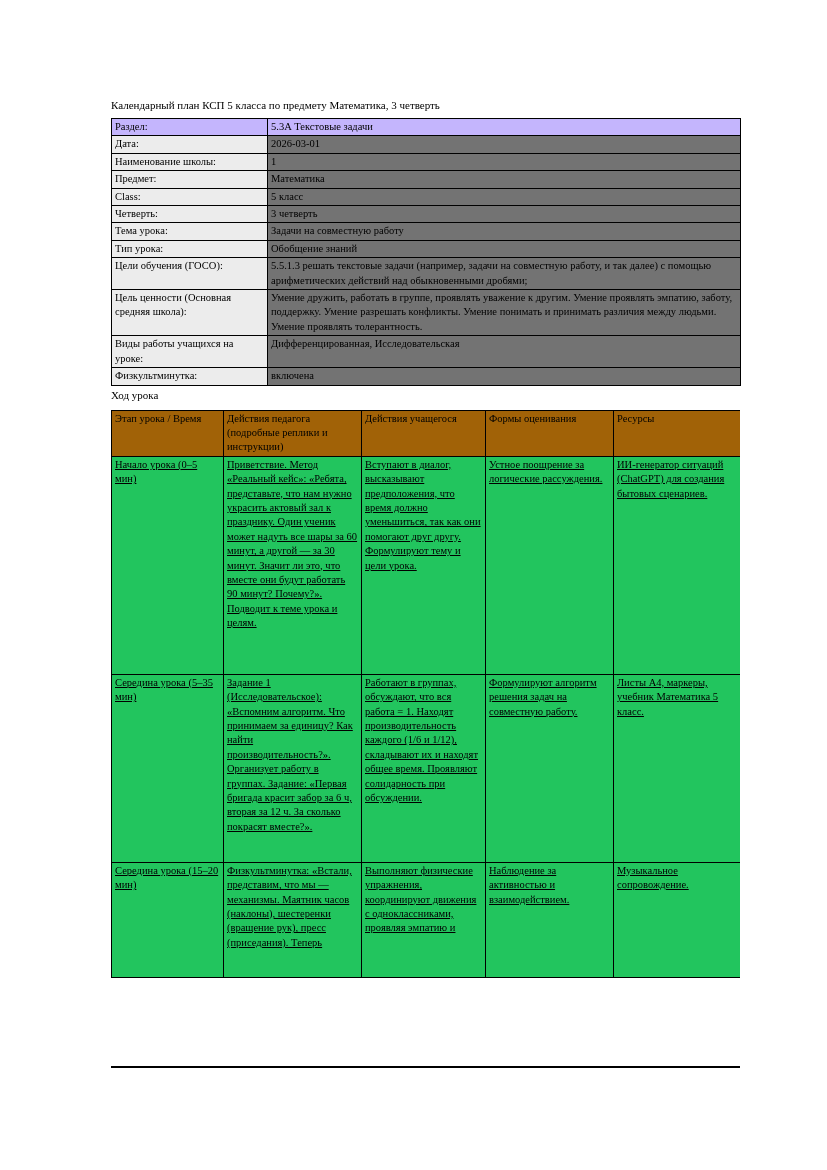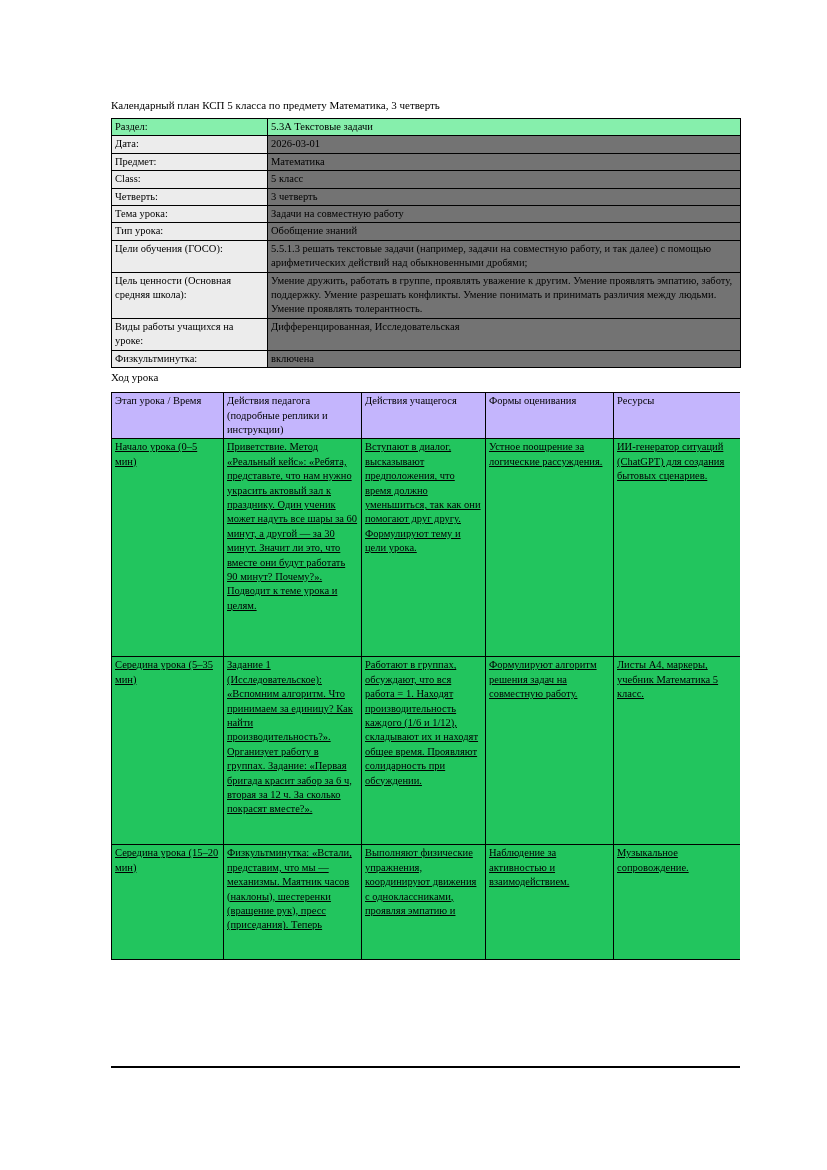--- a/index.html
+++ b/index.html
@@ -59,34 +59,34 @@
     hyphens: none;
   }
 
   
   .info-table col.c-label { width: 156px; }
   .info-table col.c-value { width: 473px; }
   .info-table td.label {
     background: #ececec;
   }
   .info-table tr.shaded td {
-    background: #86efac;
+    background: #c4b5fd;
   }
   .info-table td.value {
     background: #737373;
   }
 
   
   .lesson-table col.c1 { width: 112px; }
   .lesson-table col.c2 { width: 138px; }
   .lesson-table col.c3 { width: 124px; }
   .lesson-table col.c4 { width: 128px; }
   .lesson-table col.c5 { width: 127px; }
   .lesson-table thead td {
-    background: #c4b5fd;
+    background: #a16207;
   }
   .lesson-table tbody td {
     background: #22c55e;
     text-decoration: underline;
   }
   .lesson-table .r1 td { height: 215px; }
   .lesson-table .r2 td { height: 185px; }
   .lesson-table .r3 td { height: 112px; }
 
   
@@ -118,20 +118,24 @@
           <col class="c-value">
         </colgroup>
       <tbody id="info-body">
           <tr class="shaded">
             <td class="label">Раздел:</td>
             <td class="value">5.3А Текстовые задачи</td>
           </tr>
           <tr>
             <td class="label">Дата:</td>
             <td class="value">2026-03-01</td>
+          </tr>
+          <tr>
+            <td class="label">Наименование школы:</td>
+            <td class="value">1</td>
           </tr>
           <tr>
             <td class="label">Предмет:</td>
             <td class="value">Математика</td>
           </tr>
           <tr>
             <td class="label">Class:</td>
             <td class="value">5 класс</td>
           </tr>
           <tr>

